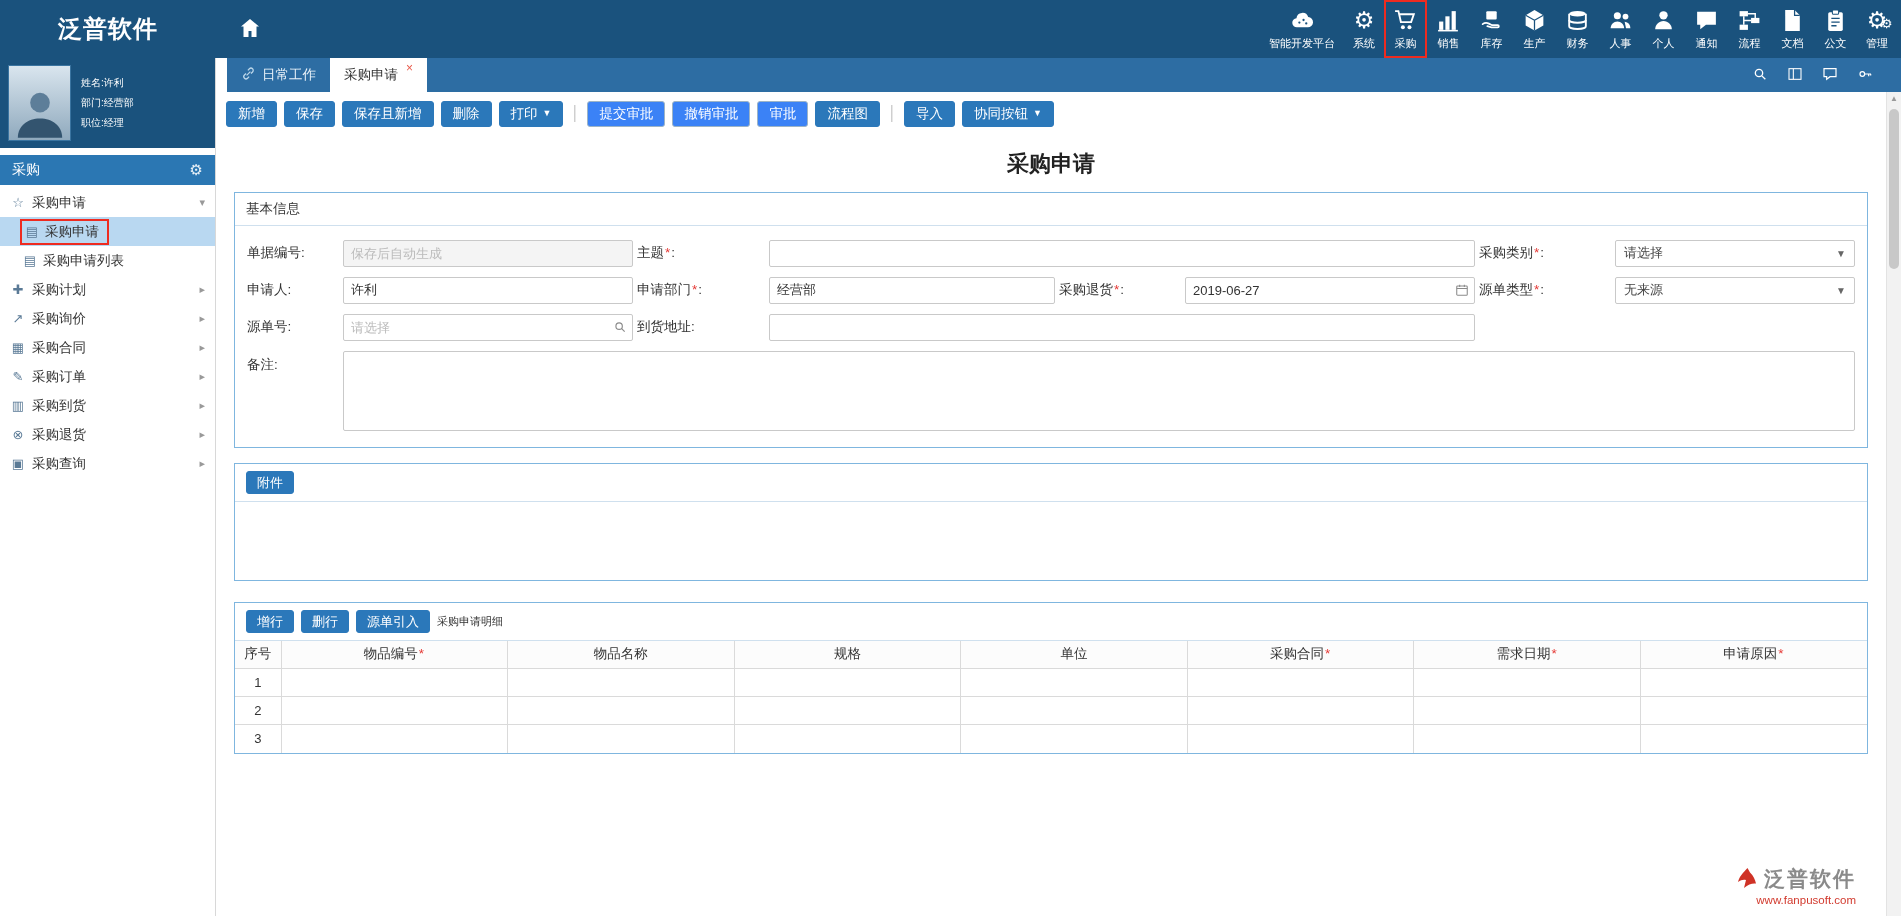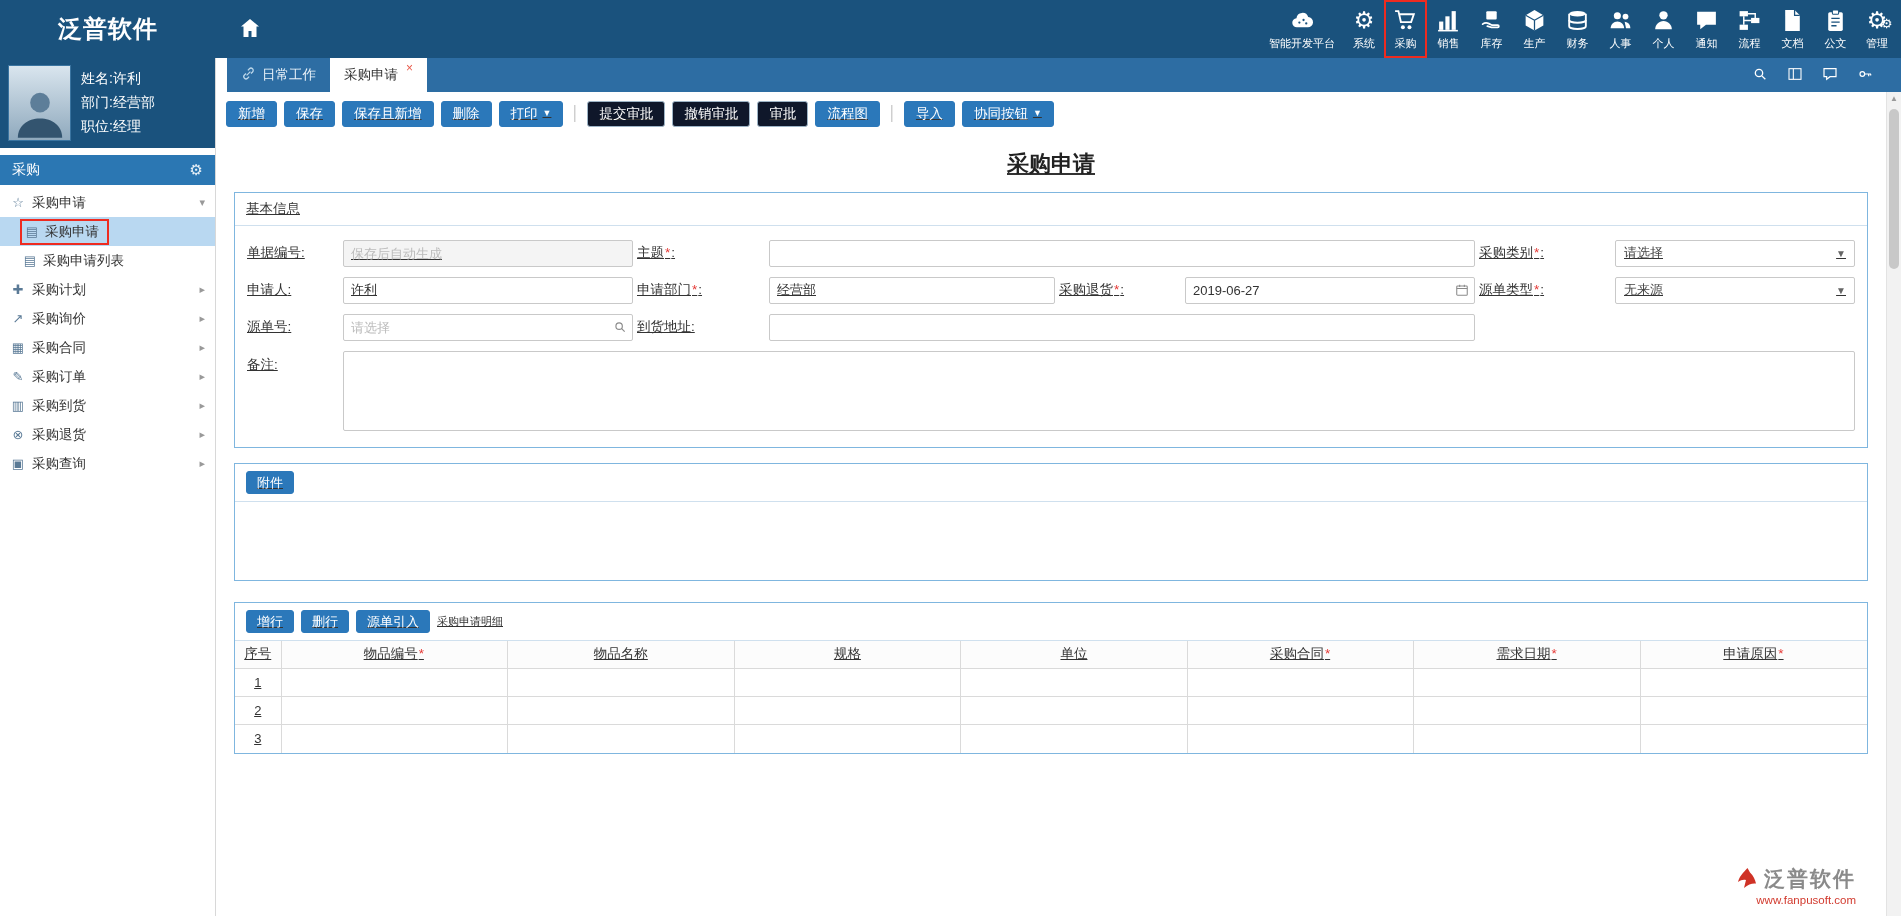--- a/index.html
+++ b/index.html
@@ -26,36 +26,36 @@
   .tab.active { background:#fff; color:#333; }
   .tab .close { color:#e8594a; font-size:12px; margin-left:2px; align-self:flex-start; margin-top:3px; cursor:pointer; }
   .tabtools { margin-left:auto; display:flex; align-items:center; gap:19px; padding-right:28px; }
   .tabtools svg { width:16px; height:16px; }
 
   
   .sidebar { position:absolute; left:0; top:58px; bottom:0; width:216px; background:#fff; border-right:1px solid #d8d8d8; }
   .usercard { height:90px; background:#1a527d; display:flex; padding:7px 8px; gap:10px; }
   .avatar { width:63px; height:76px; background:linear-gradient(#d9e5ee,#8fa9bd); border:1px solid #3a74a0; position:relative; overflow:hidden; flex:none; }
   .avatar svg { position:absolute; bottom:-3px; left:50%; transform:translateX(-50%); width:56px; height:62px; }
-  .userinfo { color:#fff; font-size:14px; display:flex; flex-direction:column; justify-content:center; gap:6px; }
+  .userinfo { color:#fff; font-size:10px; display:flex; flex-direction:column; justify-content:center; gap:6px; }
   .side-title { margin-top:7px; height:30px; background:#2b77b3; color:#fff; display:flex; align-items:center; padding:0 12px; font-size:14px; }
   .side-title .gear { margin-left:auto; font-size:15px; color:#e8f0f7; cursor:pointer; }
   .menu { margin-top:3px; }
   .mgroup, .mitem { height:29px; display:flex; align-items:center; gap:6px; padding:0 10px; font-size:13.5px; cursor:pointer; }
   .mchild { height:29px; display:flex; align-items:center; padding-left:22px; font-size:13.5px; cursor:pointer; }
   .mchild.selected { background:#b9d8f1; }
   .annot-wrap { display:flex; align-items:center; gap:5px; outline:2px solid #ee2b20; padding:2px 8px 2px 2px; }
   .iglyph { color:#5a7a96; font-size:13px; width:16px; text-align:center; flex:none; }
   .chev { margin-left:auto; color:#999; font-size:11px; }
 
   
-  .main { position:absolute; left:216px; top:92px; right:15px; bottom:0; overflow:hidden; background:#fff;text-decoration:underline; }
+  .main { position:absolute; left:216px; top:92px; right:15px; bottom:0; overflow:hidden; background:#fff; }
   .toolbar { display:flex; align-items:center; gap:7px; padding:9px 10px 7px; }
   .tbtn { background:#2b78ba; border:1px solid #2b78ba; color:#fff; font-size:13.5px; padding:5px 11px; border-radius:3px; cursor:pointer; font-family:inherit; display:inline-flex; align-items:center; gap:5px; line-height:1; }
-  .tbtn.disabled { background:#0f172a; border-color:#9db4c6; cursor:default; }
+  .tbtn.disabled { background:#3b82f6; border-color:#9db4c6; cursor:default; }
   .tbtn.small { padding:4px 10px; font-size:13px; }
   .caret { font-size:9px; }
   .sep { width:0; height:17px; border-left:1px solid #cfcfcf; border-right:1px solid #e8e8e8; margin:0 4px; }
 
   .content { padding:0 18px; position:relative; }
   .page-title { text-align:center; font-size:22px; font-weight:bold; color:#222; margin:15px 0 13px; }
 
   .box { border:1px solid #7fb6df; background:#fff; }
   .box-head { padding:7px 11px; font-size:13.5px; color:#333; border-bottom:1px solid #cfe0ee; display:flex; align-items:center; gap:7px; }
 

